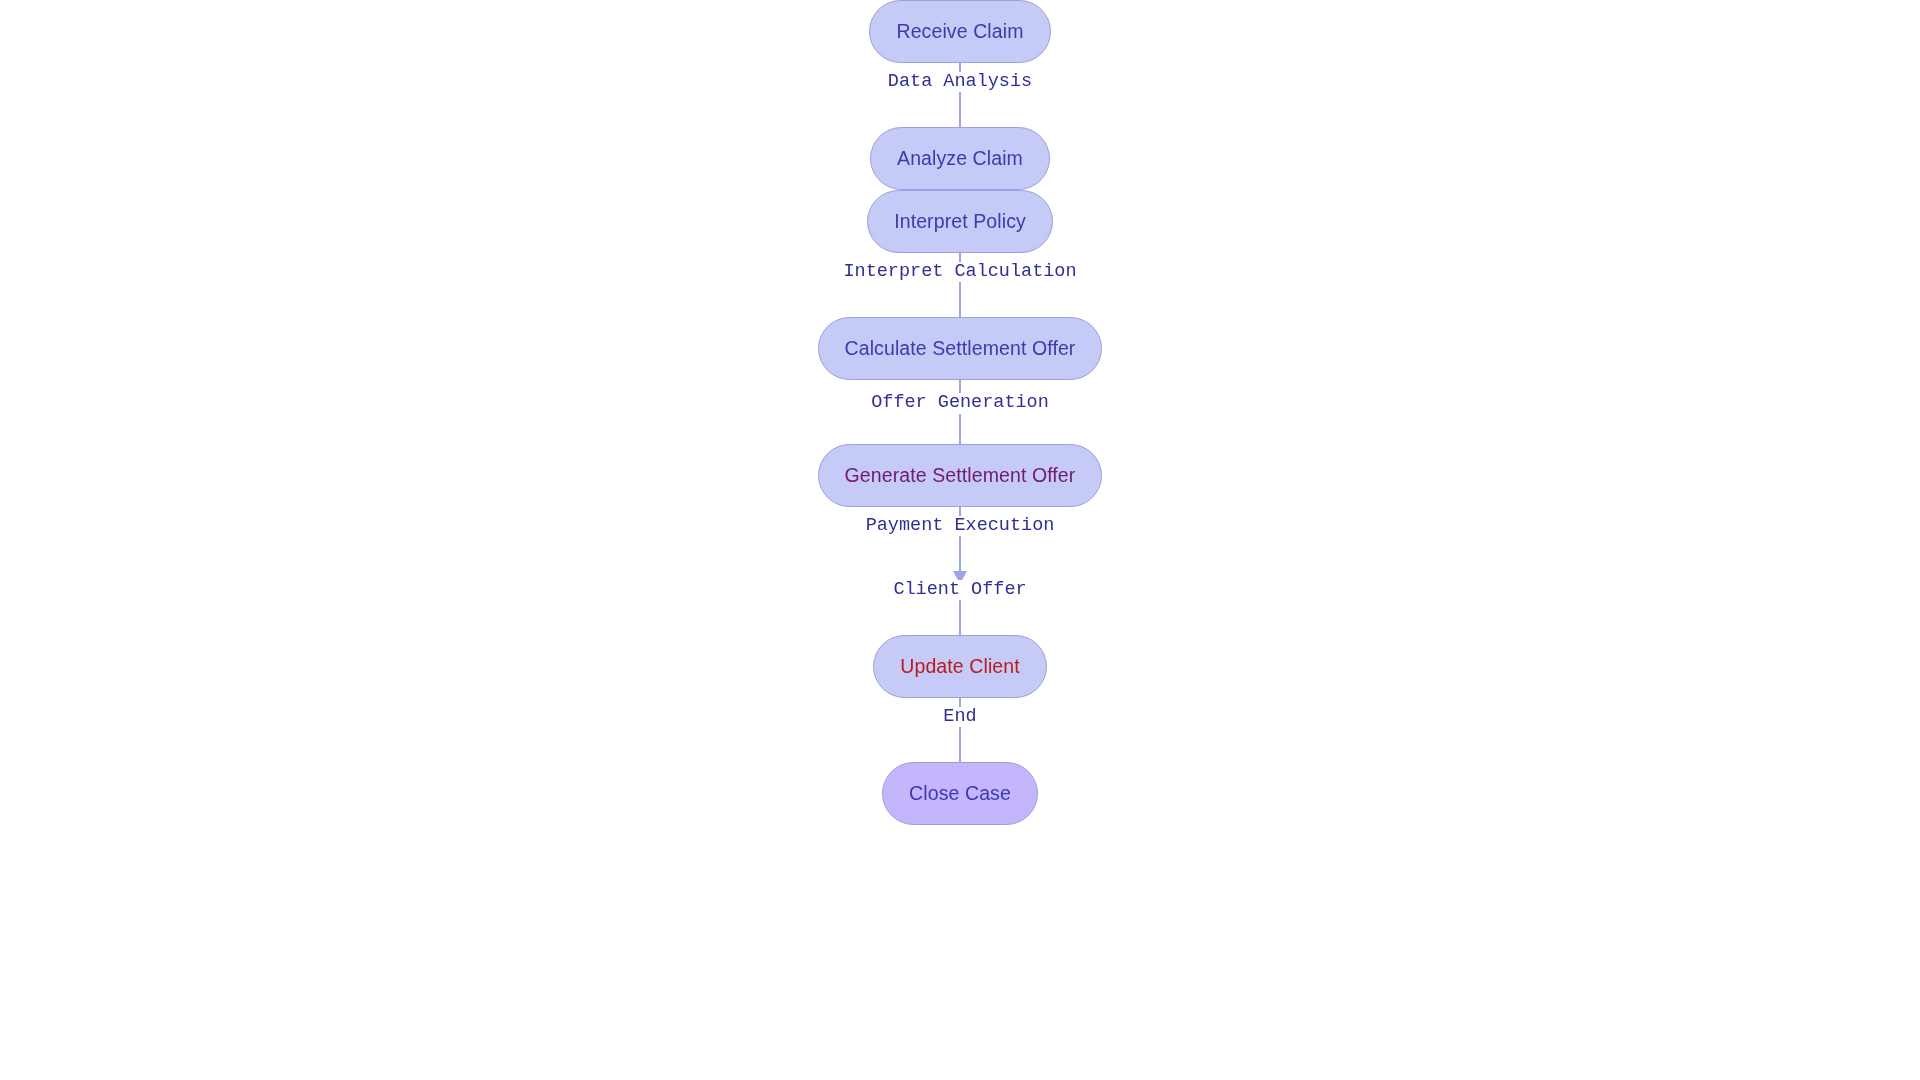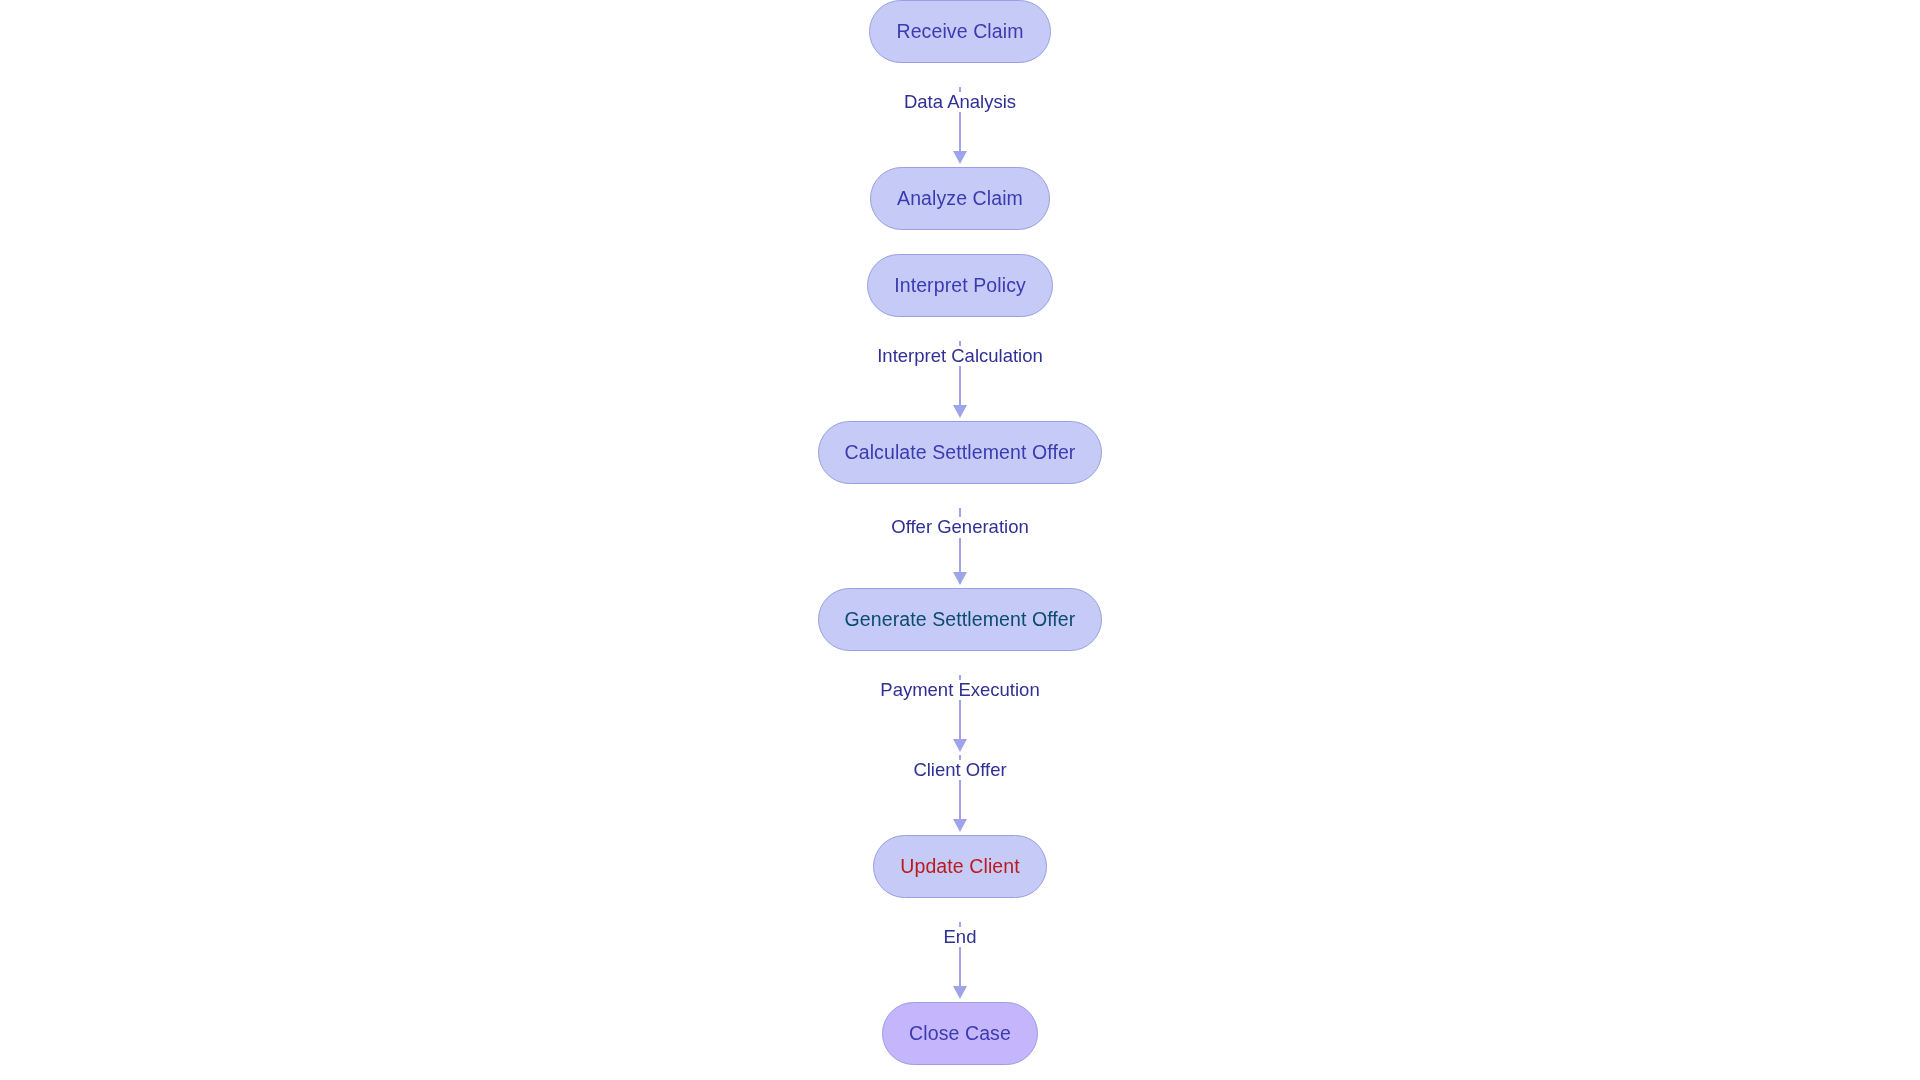--- a/index.html
+++ b/index.html
@@ -17,21 +17,20 @@
     background: #ffffff;
   }
   #flow-column {
     position: absolute;
     left: 0; top: 0;
     width: 1920px;
     height: 1080px;
     display: flex;
     flex-direction: column;
     align-items: center;
-    gap: 24px;
   }
 
   
   .node {
     position: relative;
     display: flex;
     align-items: center;
     justify-content: center;
     height: 63px;
     border-radius: 32px;
@@ -45,25 +44,26 @@
     font-size: 19.5px;
     color: #3b3bb0;
     letter-spacing: 0.1px;
     line-height: 1;
   }
 
   
   .connector {
     position: relative;
     width: 320px;
-    height: 56px;
+    height: 64px;
     flex: none;
     display: flex;
     align-items: center;
     justify-content: center;
+    font-family: Liberation Mono, monospace;
   }
   .connector .stem {
     position: absolute;
     left: 50%;
     top: 0;
     width: 1.6px;
     height: 66px;
     margin-left: -0.8px;
     background: #9fa4e8;
   }
@@ -124,21 +124,21 @@
       <span class="node-label" style="color: rgb(59, 59, 176);">Calculate Settlement Offer</span>
     </div>
 
     <div class="connector">
       <div class="stem" style="background: rgb(159, 164, 232);"></div>
       <div class="arrowhead" style="border-top-color: rgb(159, 164, 232);"></div>
       <span class="edge-label" style="color: rgb(47, 47, 150); margin-top: 9px;">Offer Generation</span>
     </div>
 
     <div class="node" style="background: rgb(198, 202, 247); border-color: rgb(154, 160, 222);">
-      <span class="node-label" style="color: #0c4a6e;">Generate Settlement Offer</span>
+      <span class="node-label" style="color: #701a75;">Generate Settlement Offer</span>
     </div>
 
     <div class="connector">
       <div class="stem" style="background: rgb(159, 164, 232);"></div>
       <div class="arrowhead" style="border-top-color: rgb(159, 164, 232);"></div>
       <span class="edge-label" style="color: rgb(47, 47, 150);">Payment Execution</span>
     </div>
 
 
     <div class="connector">

